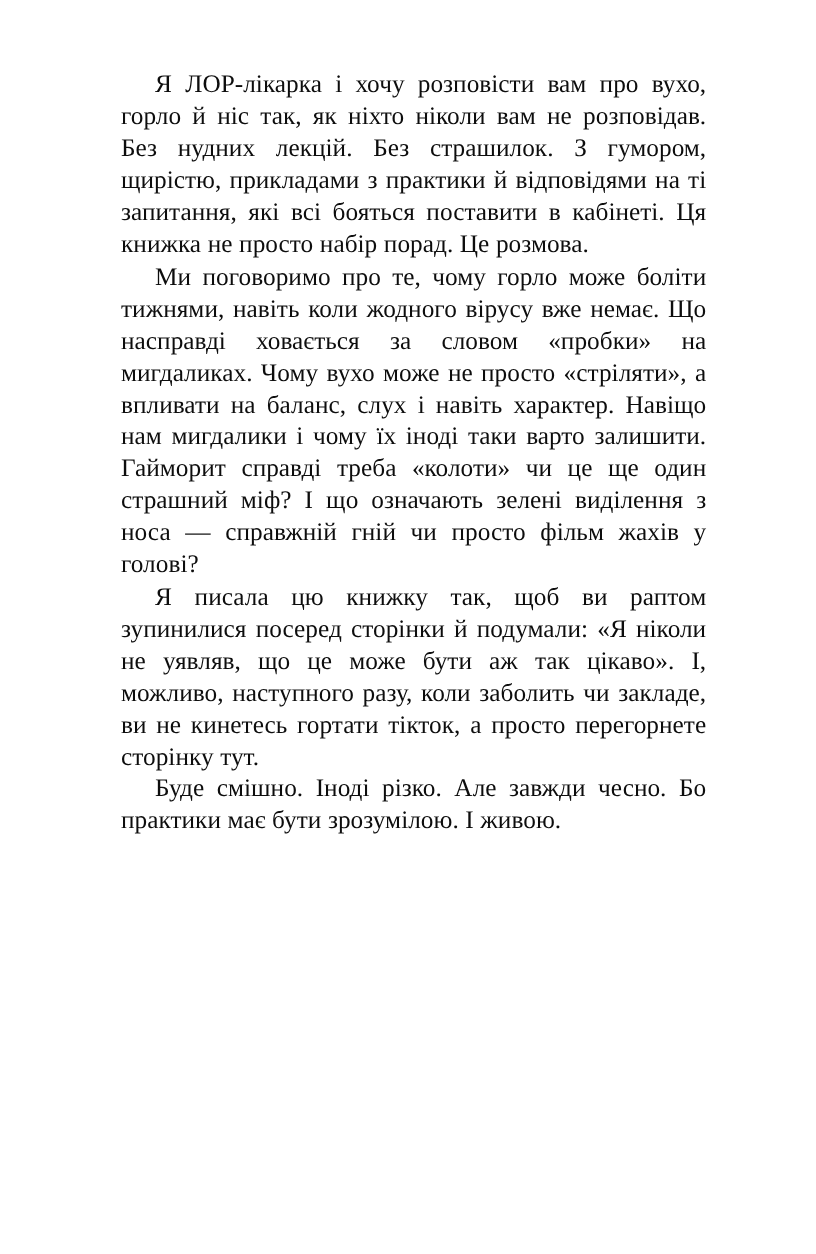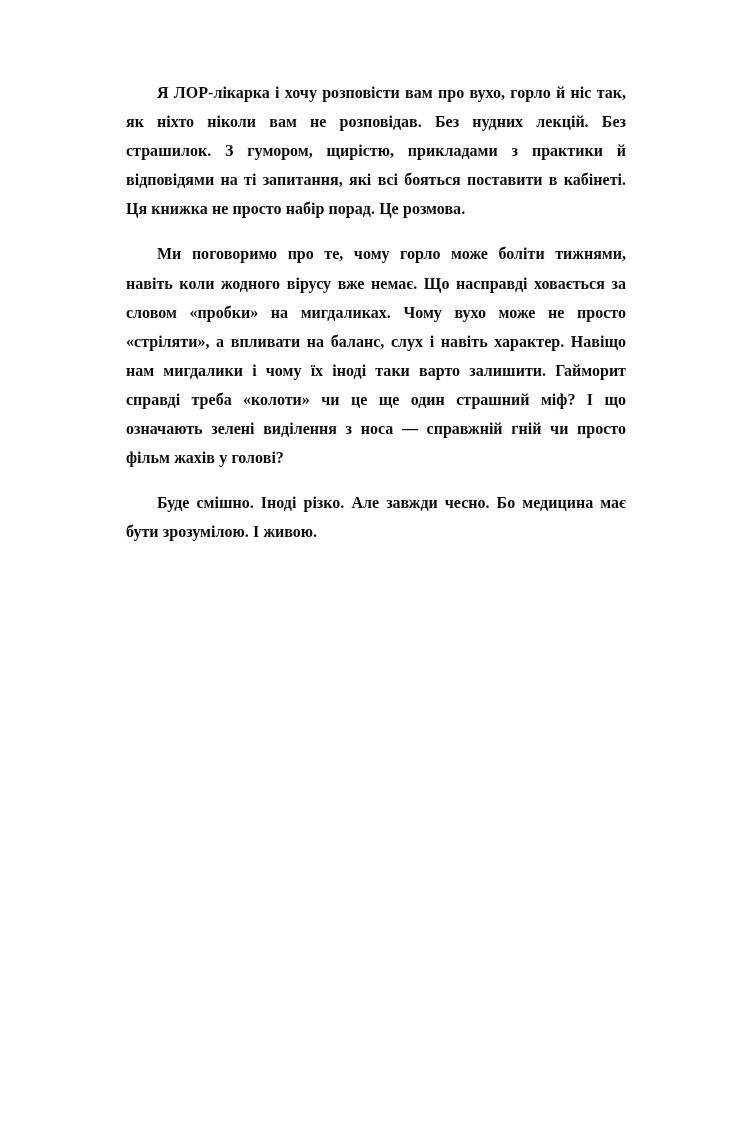--- a/index.html
+++ b/index.html
@@ -26,40 +26,40 @@
   }
 
   .text-block {
     position: absolute;
     left: 110px;
     top: 62px;
     width: 532px;
   }
 
   .para {
-    margin: 16px;
+    margin: 0;
     text-indent: 31px;
     text-align: justify;
     text-justify: inter-word;
-    font-size: 16px;
+    font-size: 23px;
     line-height: 29.1px;
     letter-spacing: 0.02px;
     word-spacing: 0.2px;
     hyphens: manual;
-    font-weight: bold;
     -webkit-hyphens: manual;
   }
 
   
   .para:last-child {
     margin-bottom: 0;
   }
 </style>
 </head>
 <body style="background-color: rgb(255, 255, 255);">
 
 <div class="page" style="background-color: rgb(255, 255, 255); color: rgb(13, 13, 13);">
   <div class="text-block">
     <p class="para">Я ЛОР-лікарка і хочу розповісти вам про вухо, горло й ніс так, як ніхто ніколи вам не розповідав. Без нудних лекцій. Без страшилок. З гумором, щирістю, прикладами з практики й відповідями на ті запитання, які всі бояться поставити в кабінеті. Ця книжка не просто набір порад. Це розмова.</p>
     <p class="para">Ми поговоримо про те, чому горло може боліти тижнями, навіть коли жодного вірусу вже немає. Що насправді ховається за словом «пробки» на мигдаликах. Чому вухо може не просто «стріляти», а впливати на баланс, слух і навіть характер. Навіщо нам мигдалики і чому їх іноді таки варто залишити. Гайморит справді треба «колоти» чи це ще один страшний міф? І що означають зелені виділення з носа — справжній гній чи просто фільм жахів у голові?</p>
-    <p class="para">Буде смішно. Іноді різко. Але завжди чесно. Бо медицина має бути зрозумілою. І живою.</p>
+    <p class="para">Я писала цю книжку так, щоб ви раптом зупинилися посеред сторінки й подумали: «Я ніколи не уявляв, що це може бути аж так цікаво». І, можливо, наступного разу, коли заболить чи закладе, ви не кинетесь гортати тікток, а просто перегорнете сторінку тут.</p>
+    <p class="para">Буде смішно. Іноді різко. Але завжди чесно. Бо практики має бути зрозумілою. І живою.</p>
   </div>
 </div>
 
 </body></html>

